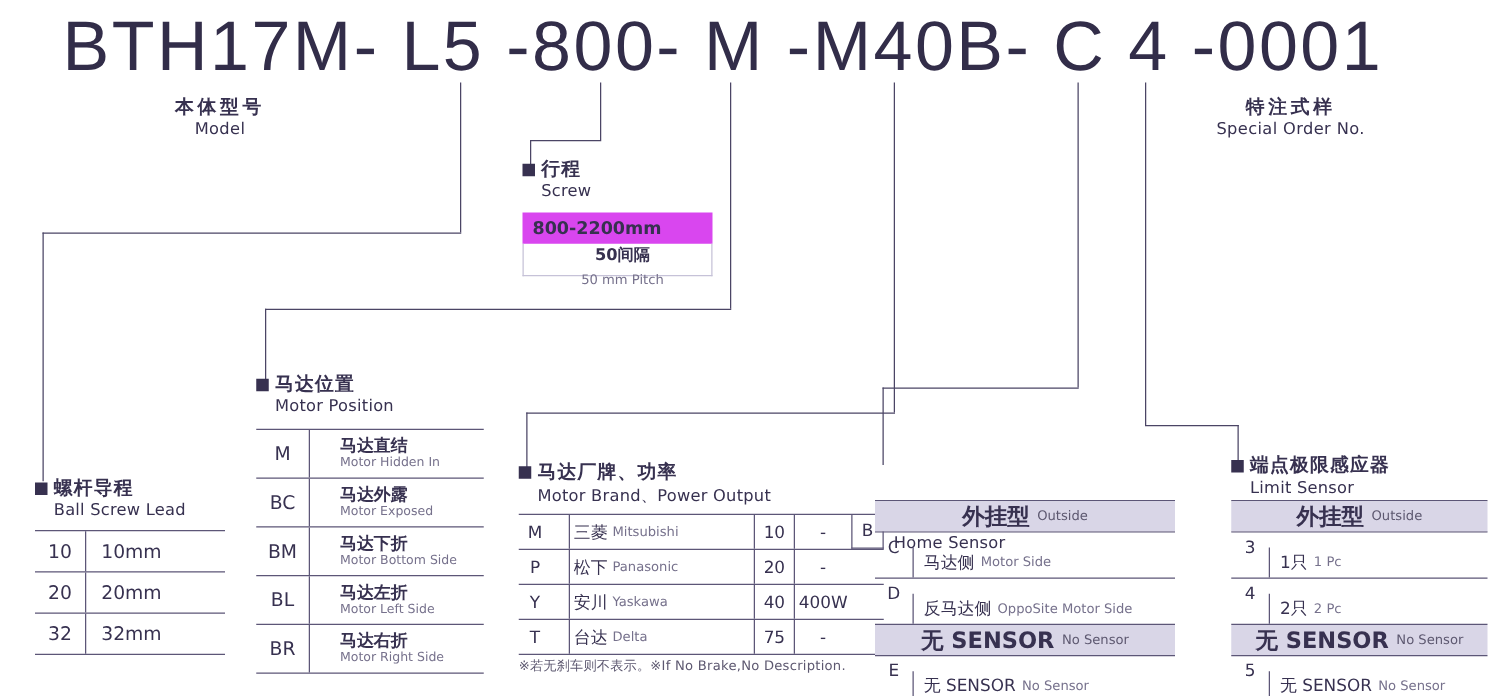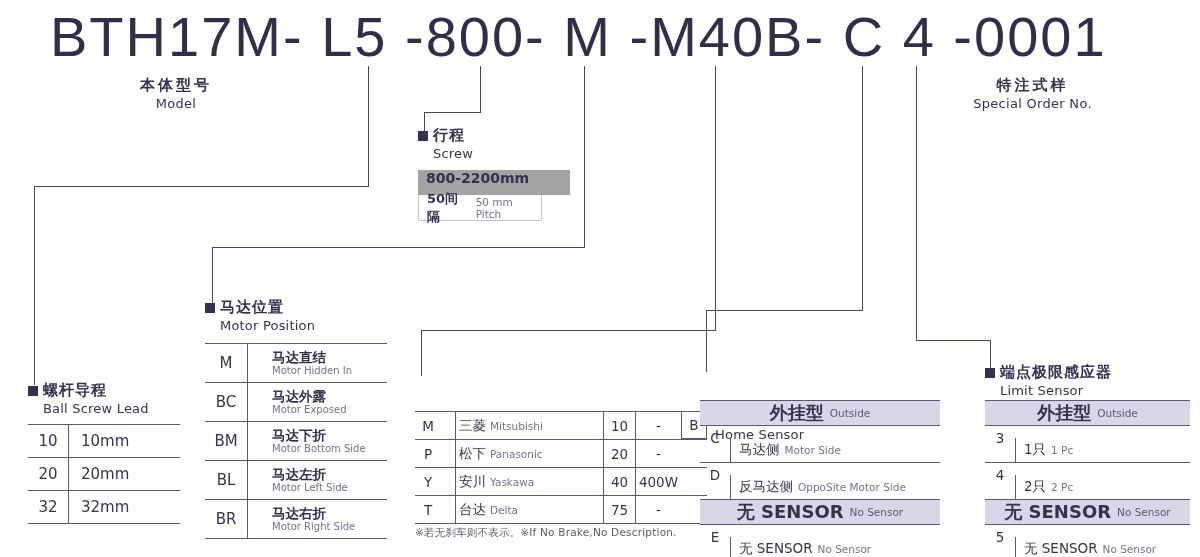--- a/index.html
+++ b/index.html
@@ -29,24 +29,24 @@
 
   
   .tbl { position:absolute; }
   .trow { display:flex; border-top:1px solid #5c5677; }
   .trow.bb { border-bottom:1px solid #5c5677; }
   .c { display:flex; align-items:center; justify-content:center; }
   .divL { border-left:1px solid #5c5677; }
   .gray { color:#76718c; }
 
   
-  .stroke-box1 { margin-top:9px; width:152px; height:25px; background:#a3a3a3;
-    display:flex; padding-left:8px; font-size:14px; font-weight:bold; }
-  .stroke-box2 { width:124px; height:26px; border:1px solid #c6c2d8; border-top:none;
-    display:flex; align-items:center; padding-left:8px; gap:5px; }
+  .stroke-box1 { margin-top:9px; width:152px; height:25px; background:#d946ef;
+    display:flex; align-items:center; padding-left:8px; font-size:14px; font-weight:bold; }
+  .stroke-box2 { width:152px; height:26px; border:1px solid #c6c2d8; border-top:none;
+    display:flex; align-items:center; padding-left:8px; gap:5px;flex-direction:column; }
   .stroke-box2 .zh { font-size:13px; font-weight:bold; }
   .stroke-box2 .en { font-size:10.5px; }
 
   
   .bsl-code { width:40px; height:32px; font-size:15px; }
   .bsl-val  { width:112px; height:32px; justify-content:flex-start; padding-left:12px; font-size:15px; }
 
   
   .mp-code { width:42px; height:38px; font-size:15px; }
   .mp-desc { width:140px; height:38px; flex-direction:column; align-items:flex-start; justify-content:center; padding-left:24px; line-height:1.1; }
@@ -190,20 +190,27 @@
     </div>
     <div class="trow bb">
       <div class="c mp-code">BR</div>
       <div class="c mp-desc divL">
         <span class="zh">马达右折</span>
         <span class="en">Motor Right Side</span>
       </div>
     </div>
   </div>
 
+  <div class="sec" style="left:415px; top:368px;">
+    <div class="sec-title">
+      <span class="sq"></span>
+      <span>马达厂牌、功率</span>
+    </div>
+    <div class="sec-en">Motor Brand、Power Output</div>
+  </div>
   <div class="tbl" style="left:415px; top:411px;">
     <div class="trow">
       <div class="c mb-code">M</div>
       <div class="c mb-brand divL">
         <span class="zh">三菱</span>
         <span class="en">Mitsubishi</span>
       </div>
       <div class="c mb-pcode divL">10</div>
       <div class="c mb-pow divL">-</div>
       <div class="c mb-brake">B</div>

